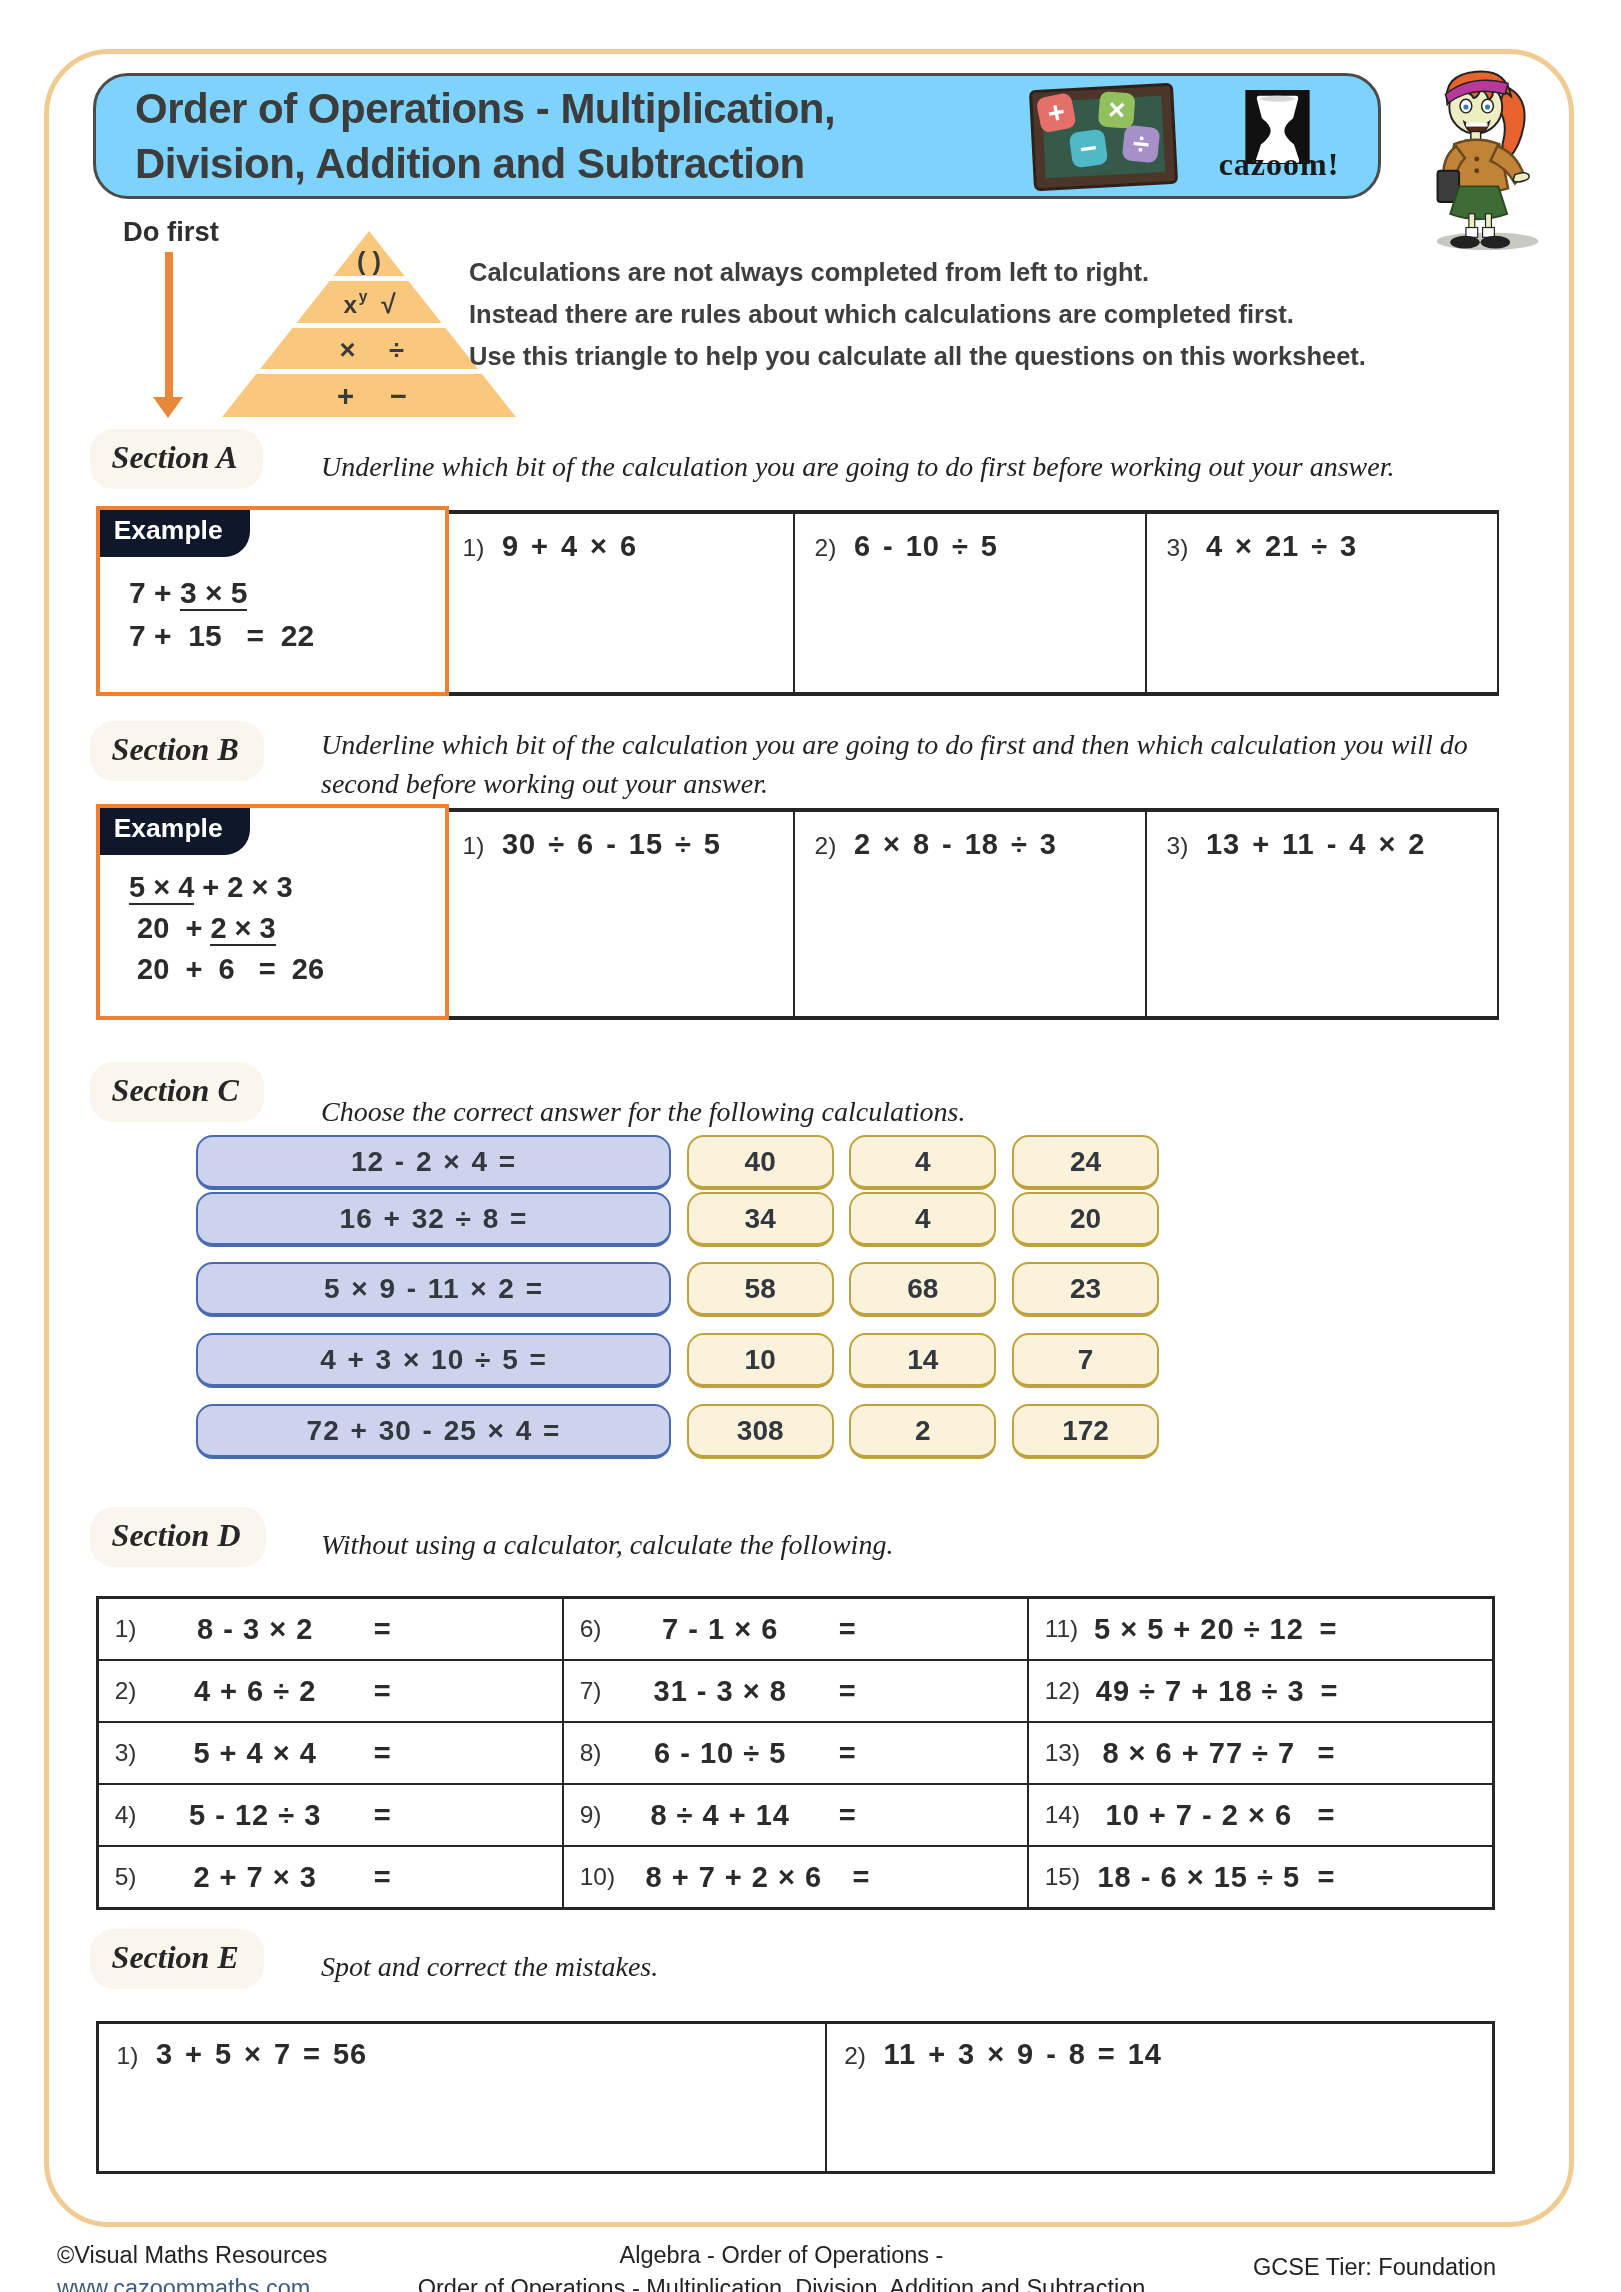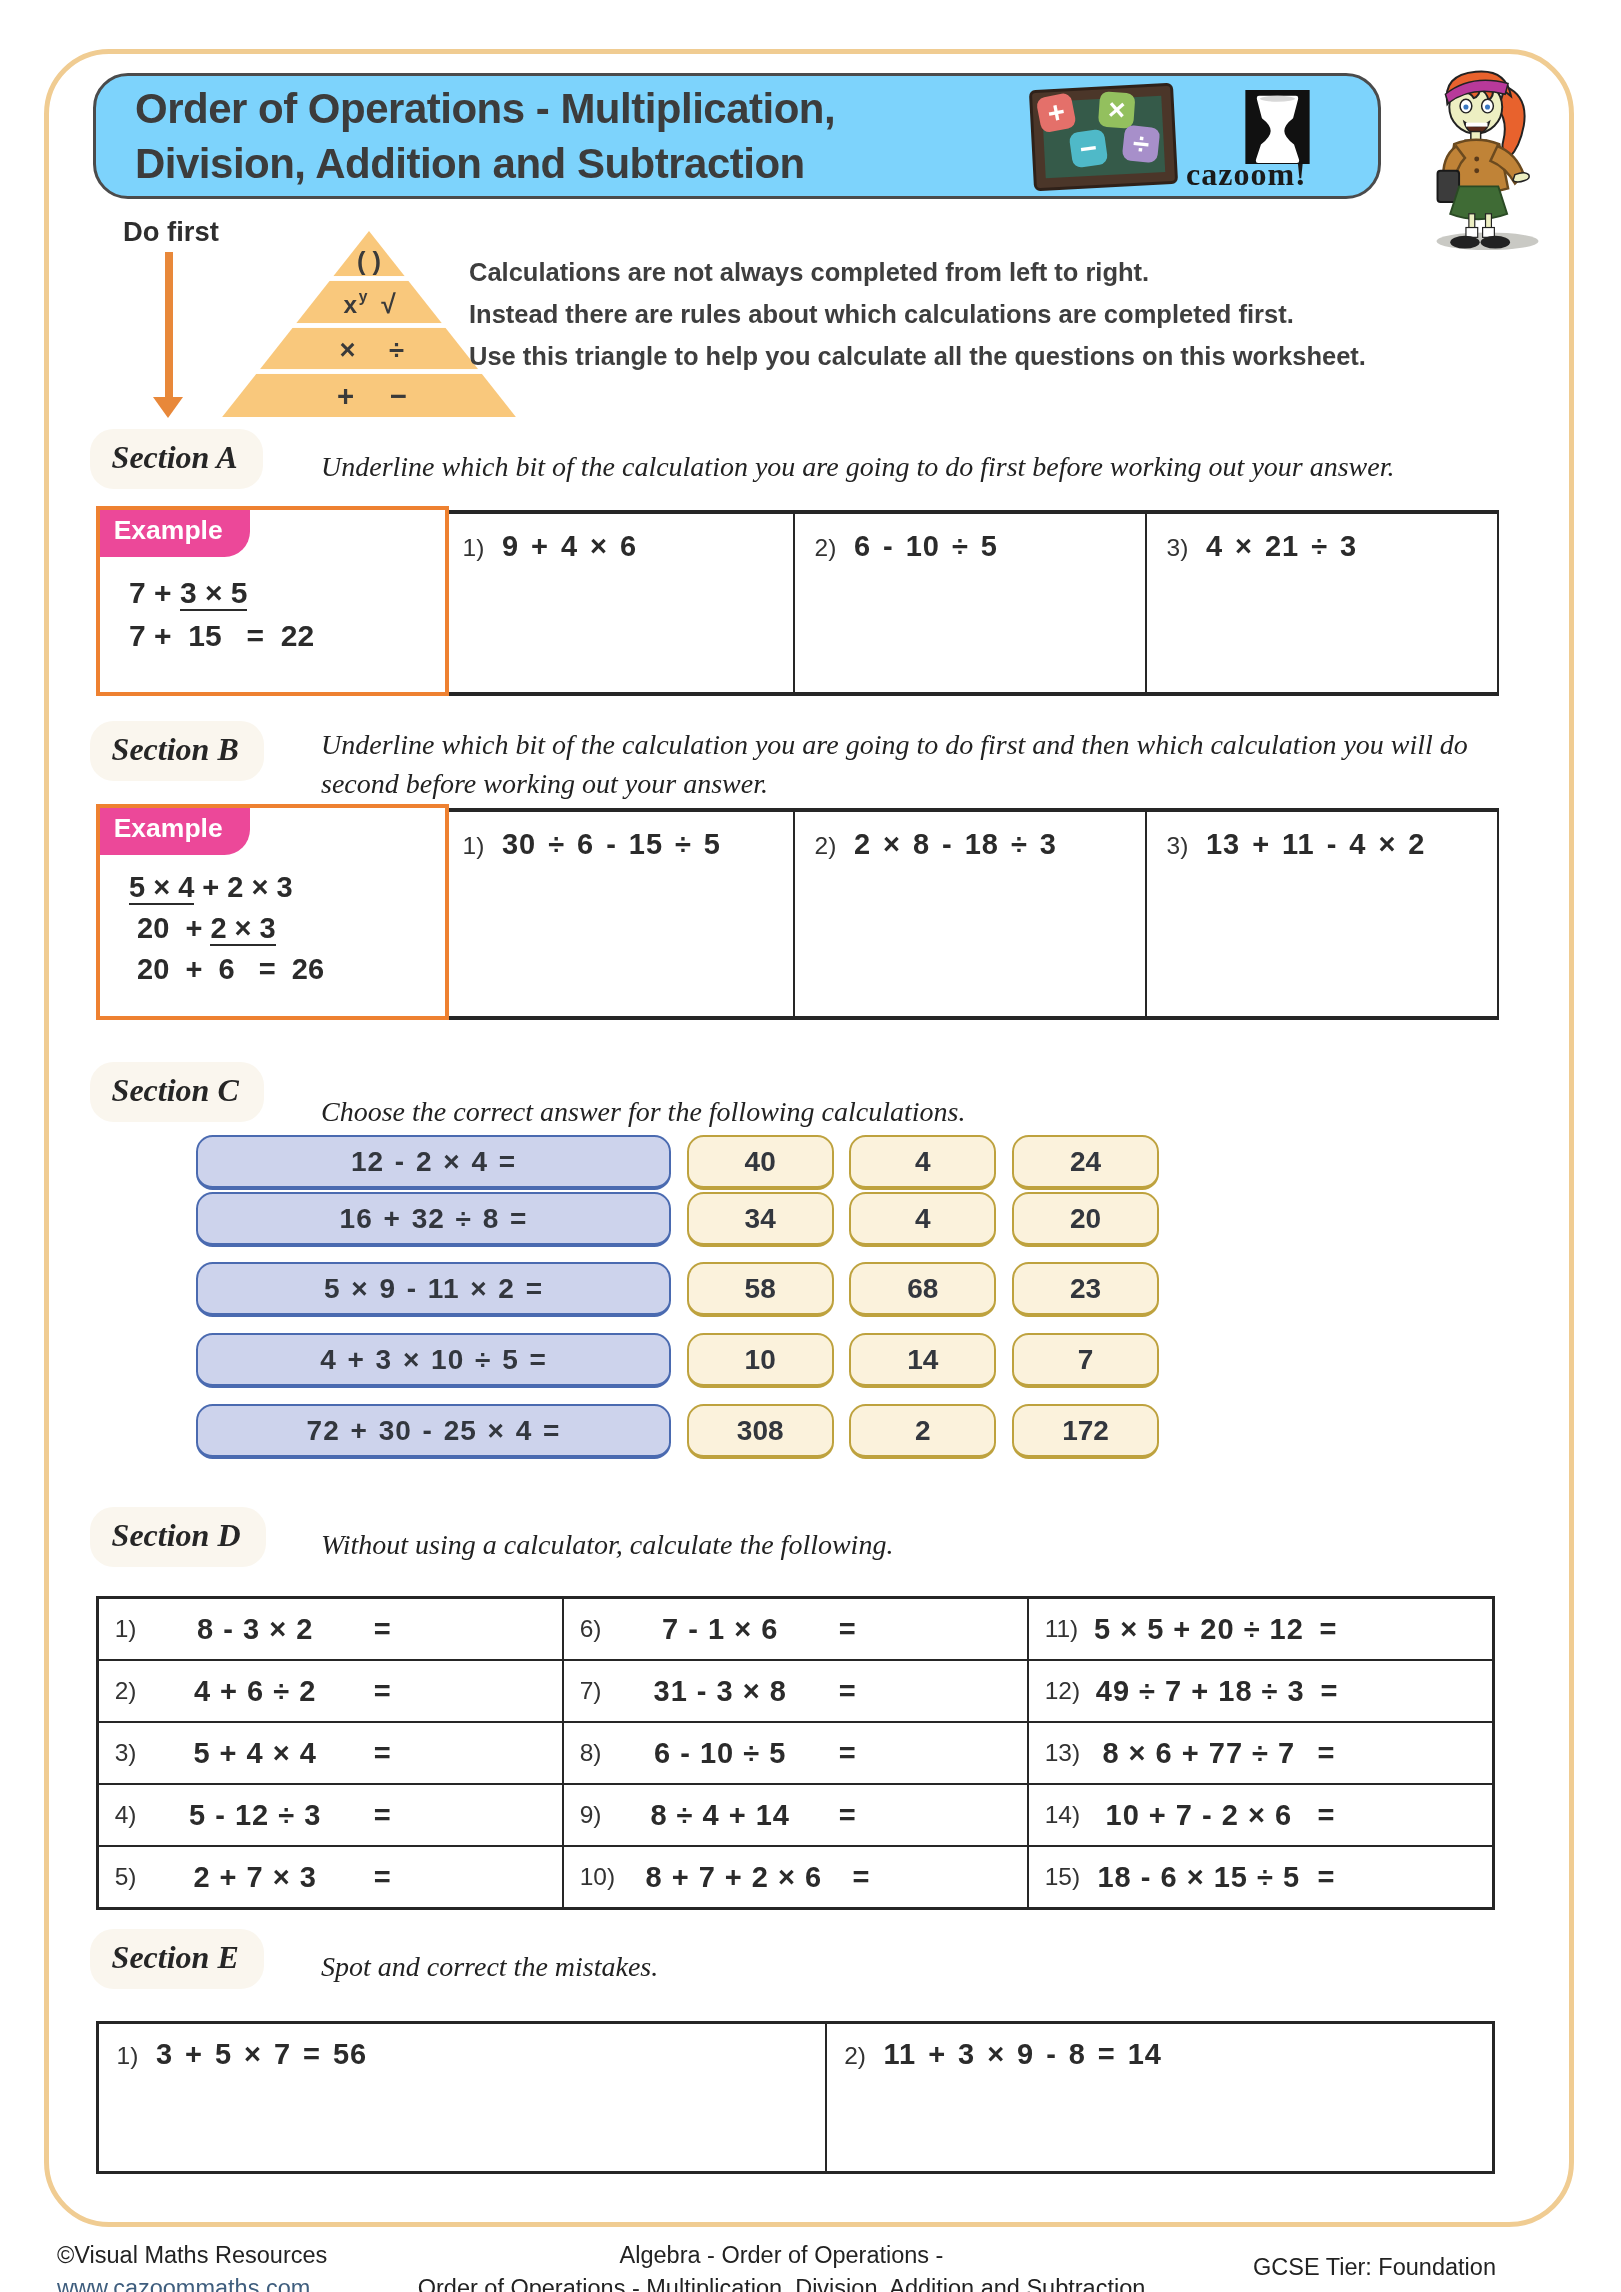--- a/index.html
+++ b/index.html
@@ -6,38 +6,38 @@
   body{width:1621px;height:2293px;position:relative;font-family:"Liberation Sans",sans-serif;color:#2f2f2f;overflow:hidden;}
 
   
   .page-border{position:absolute;left:44px;top:49px;width:1520px;height:2168px;border:5.9px solid #f0cc92;border-radius:65px;background:#fff;}
 
   
   .header-box{position:absolute;left:93px;top:73px;width:1282px;height:120px;border:3.9px solid #4b4b4b;border-radius:35px;background:#7dd3fc;z-index:2;}
   .header-title{position:absolute;left:39px;top:4.9px;font-size:42px;font-weight:bold;color:#3c3c3c;line-height:55px;letter-spacing:-0.5px;}
   .board-svg{position:absolute;left:931px;top:3.9px;}
   .drum-logo{position:absolute;left:1149px;top:13.7px;}
-  .brand-text{position:absolute;left:1090px;top:80px;width:186px;text-align:left;font-family:"Liberation Serif",serif;font-weight:bold;font-size:32px;color:#1a1a1a;letter-spacing:1px;}
+  .brand-text{position:absolute;left:1090px;top:70px;width:186px;text-align:center;font-family:"Liberation Serif",serif;font-weight:bold;font-size:32px;color:#1a1a1a;letter-spacing:1px;}
   .girl-svg{position:absolute;left:1414px;top:55px;z-index:3;}
 
   
   .do-first{position:absolute;left:123px;top:216px;font-size:27.4px;font-weight:600;color:#2e2e2e;}
   .arrow-shaft{position:absolute;left:165px;top:252px;width:7.8px;height:147px;background:#e8883a;}
   .arrow-head{position:absolute;left:153px;top:397px;width:0;height:0;border-left:15.7px solid transparent;border-right:15.7px solid transparent;border-top:21.6px solid #e8883a;}
   .pyramid-svg{position:absolute;left:222px;top:231px;}
 
   .intro{position:absolute;left:469px;top:251px;font-size:25.5px;font-weight:bold;color:#3e3e3e;line-height:42px;}
 
   
   .sec-label{position:absolute;background:#faf6ee;border-radius:23.5px;padding:9.8px 25.5px 13.7px 21.6px;font-family:"Liberation Serif",serif;font-style:italic;font-weight:bold;font-size:32px;color:#262626;}
   .sec-instr{position:absolute;font-family:"Liberation Serif",serif;font-style:italic;font-size:28px;color:#222;line-height:39px;}
 
   
   .example-box{position:absolute;background:#fff;border:4.9px solid #ee8131;z-index:2;}
-  .example-tab{position:absolute;left:0;top:0;background:#ec4899;color:#fff;font-size:26.5px;font-weight:bold;padding:4.9px 27.4px 10.8px 13.7px;border-bottom-right-radius:25.5px;}
+  .example-tab{position:absolute;left:0;top:0;background:#0f172a;color:#fff;font-size:26.5px;font-weight:bold;padding:4.9px 27.4px 10.8px 13.7px;border-bottom-right-radius:25.5px;}
   .ex-content{position:absolute;left:29px;font-size:30px;font-weight:bold;color:#2b2b2b;line-height:43px;}
   .ex-line{display:block;}
   .ex-line span{white-space:pre;}
   .u{border-bottom:2.9px solid #2b2b2b;padding-bottom:0px;}
 
   
   .q-table3{position:absolute;left:441px;width:1056px;display:flex;border-top:4.9px solid #262626;border-bottom:4.9px solid #262626;border-right:2px solid #262626;background:#fff;}
   .q-cell{flex:1;border-left:2px solid #262626;padding:15.7px 0 0 19.6px;display:flex;gap:17.6px;align-items:baseline;}
   .q-num{font-size:24.5px;color:#333;}
   .q-expr{font-size:29px;font-weight:bold;color:#2b2b2b;letter-spacing:1px;word-spacing:2.9px;}

